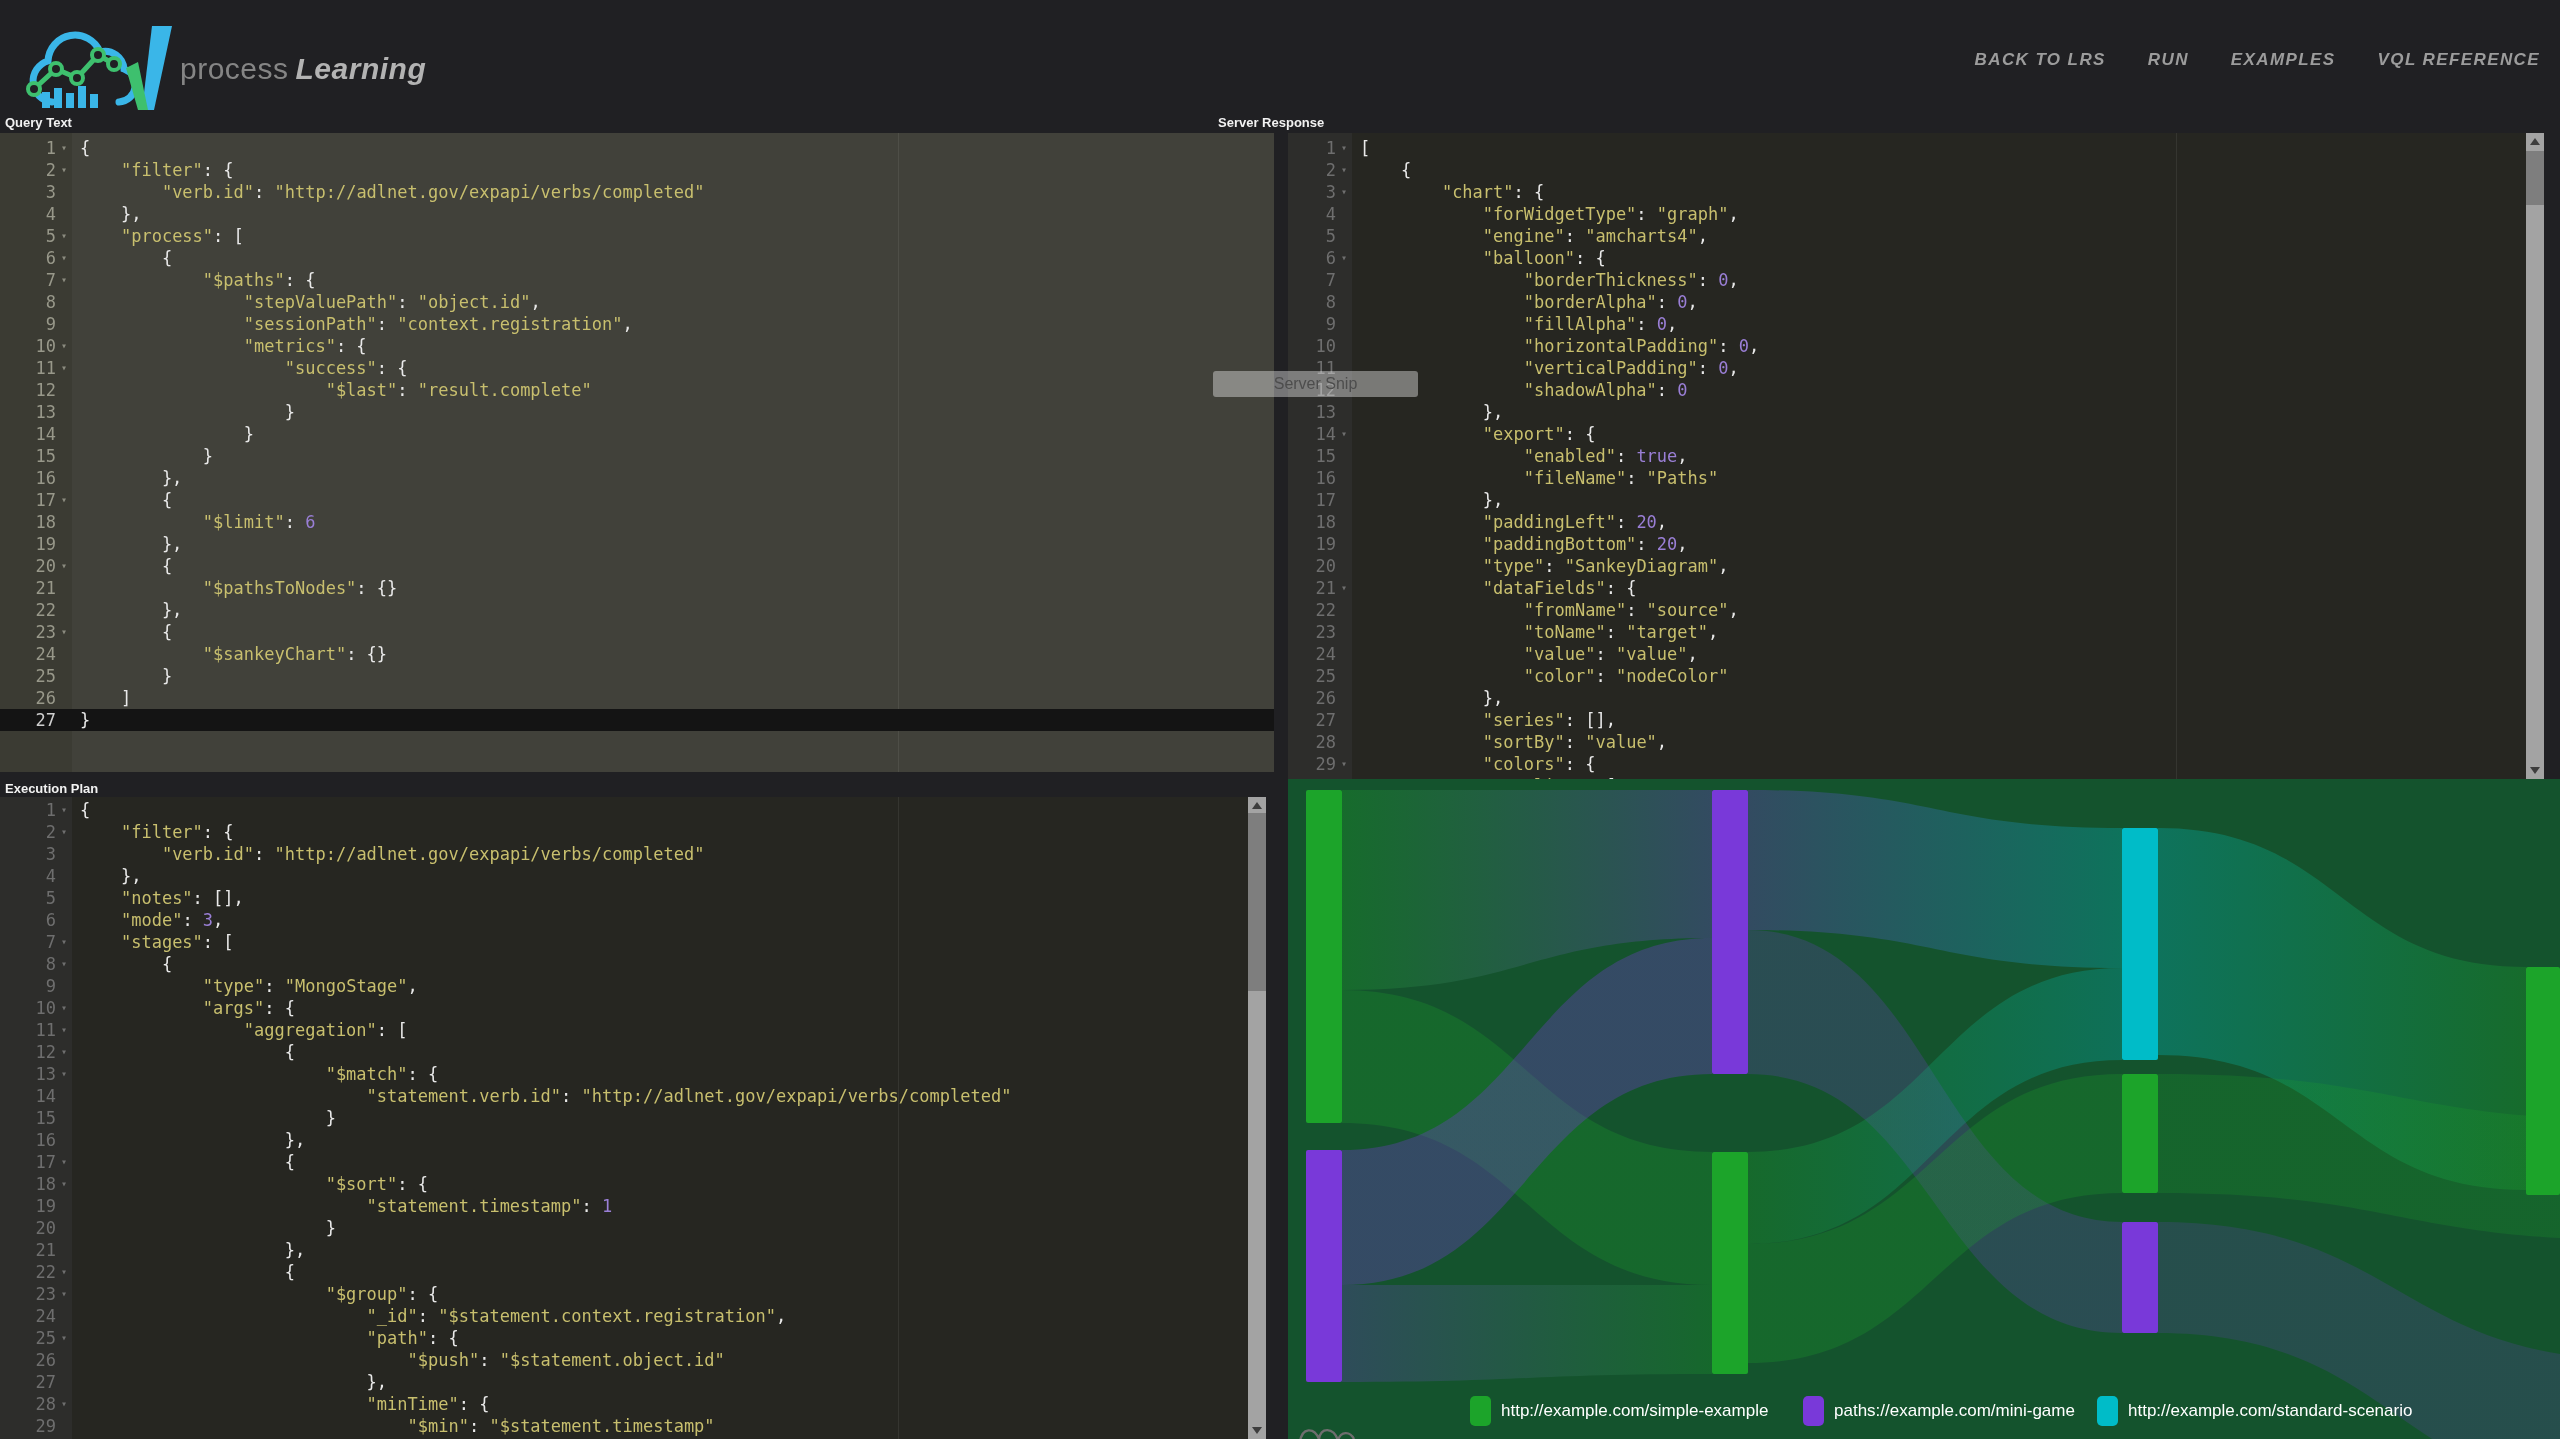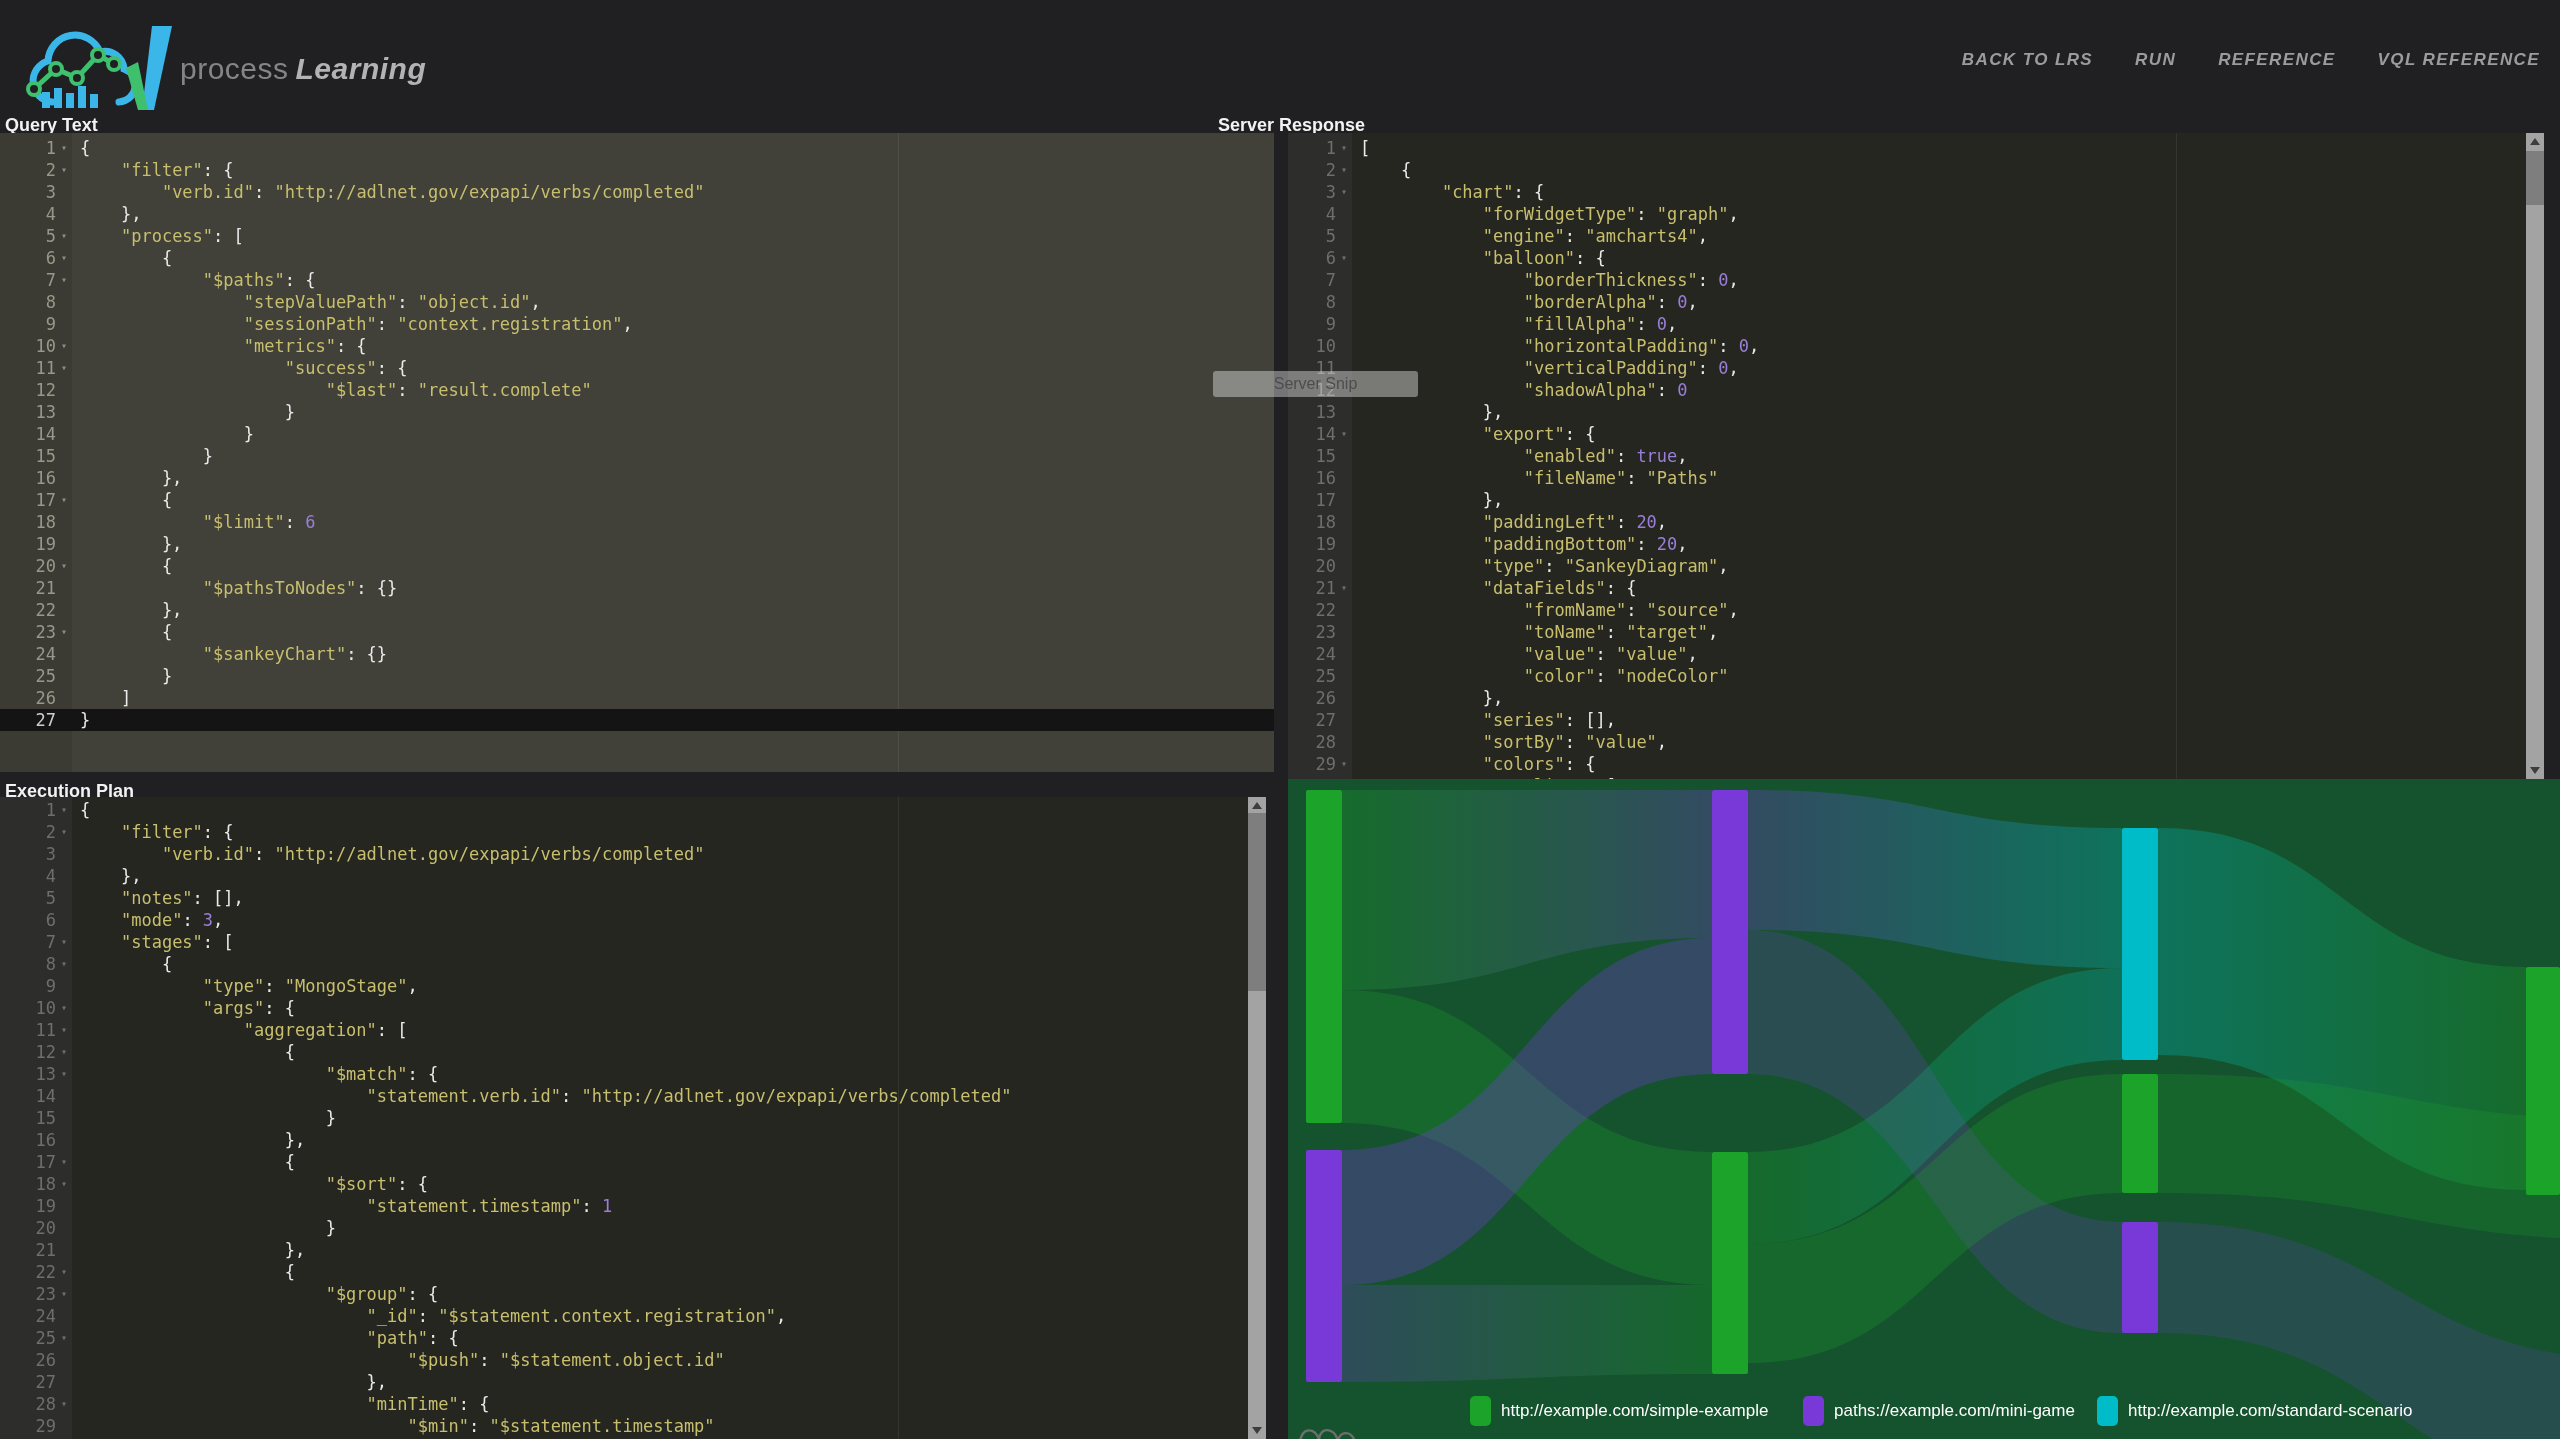--- a/index.html
+++ b/index.html
@@ -5,21 +5,21 @@
   html,body{margin:0;padding:0;width:2560px;height:1439px;overflow:hidden;background:#202023;
     font-family:"Liberation Sans",sans-serif;}
   .abs{position:absolute;}
   
   #header{left:0;top:0;width:2560px;height:117px;}
   #brand-text{left:180px;top:52px;font-size:30px;color:#858585;letter-spacing:0.5px;}
   #brand-text b{color:#b3b3b3;font-weight:700;margin-left:7px;font-style:italic;}
   #nav{right:20px;top:50px;display:flex;gap:42px;font-style:italic;}
   .nav-item{font-size:17px;font-weight:700;color:#9c9c9c;letter-spacing:1.4px;cursor:pointer;}
   
-  .panel-label{font-size:18px;font-weight:700;color:#f2f2f2;}
+  .panel-label{font-size:13px;font-weight:700;color:#f2f2f2;}
   #query-label{left:5px;top:115px;}
   #server-label{left:1218px;top:115px;}
   #exec-label{left:5px;top:781px;}
   
   .editor{overflow:hidden;font-family:"DejaVu Sans Mono","Liberation Mono",monospace;
     font-size:17px;line-height:22px;}
   #query-editor{left:0;top:133px;width:1274px;height:639px;background:#41413a;}
   #server-editor{left:1288px;top:133px;width:1256px;height:646px;background:#262621;}
   #exec-editor{left:0;top:797px;width:1266px;height:642px;background:#262621;}
   .gutter-strip{position:absolute;top:0;bottom:0;left:0;z-index:0;}
@@ -82,21 +82,21 @@
     <rect x="56" y="74" width="8" height="22" fill="#3ab6e8"></rect>
     <rect x="68" y="82" width="8" height="14" fill="#3ab6e8"></rect>
 
     <polygon points="130,14 150,14 132,98 120,98" fill="#3ab6e8"></polygon>
     <polygon points="104,56 116,50 126,98 116,98" fill="#3ec06e"></polygon>
   </svg>
   <div id="brand-text" class="abs"><span>process</span><b>Learning</b></div>
   <div id="nav" class="abs">
       <div class="nav-item">BACK TO LRS</div>
       <div class="nav-item">RUN</div>
-      <div class="nav-item">REFERENCE</div>
+      <div class="nav-item">EXAMPLES</div>
       <div class="nav-item">VQL REFERENCE</div>
     </div>
 </div>
 
 <div id="query-label" class="abs panel-label">Query Text</div>
 <div id="server-label" class="abs panel-label">Server Response</div>
 <div id="exec-label" class="abs panel-label">Execution Plan</div>
 
 <div id="query-editor" class="abs editor">
     <div class="gutter-strip"></div>

